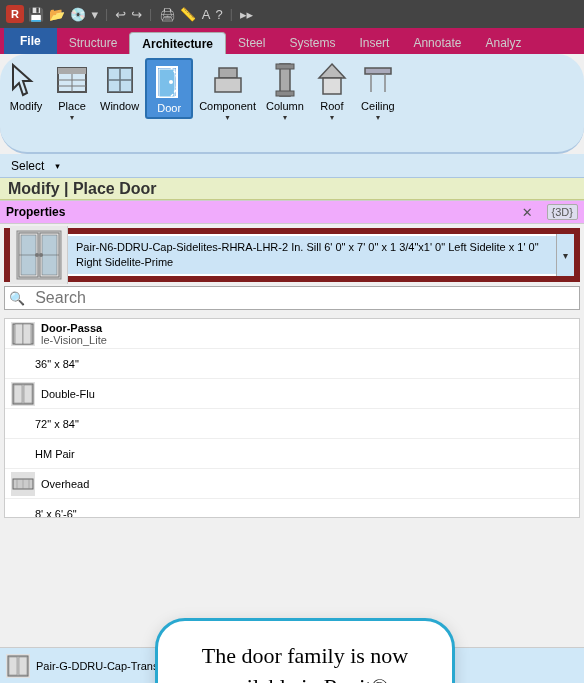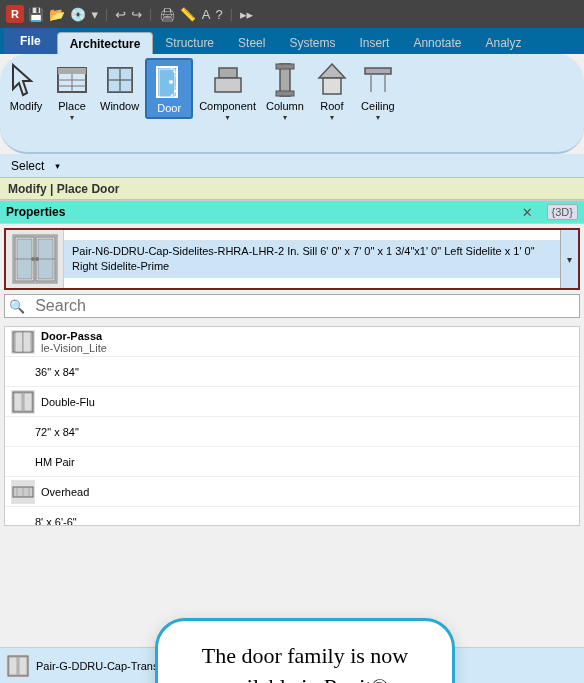--- a/index.html
+++ b/index.html
@@ -27,21 +27,21 @@
     .title-bar-icon {
       color: #ccc; font-size: 13px; cursor: pointer;
     }
     .title-bar-separator {
       color: #666; margin: 0 2px;
     }
 
     
     .ribbon-tabs {
       display: flex;
-      background: #0369a1;
+      background: #be185d;
       height: 26px;
       align-items: flex-end;
       padding-left: 4px;
     }
     .ribbon-tab {
       padding: 4px 12px;
       font-size: 12px;
       cursor: pointer;
       color: #ccc;
       border-radius: 4px 4px 0 0;
@@ -119,51 +119,51 @@
     }
 
     
     .context-bar {
       background: #e8efc8;
       height: 22px;
       display: flex;
       align-items: center;
       padding: 0 8px;
       border-bottom: 1px solid #c5cc88;
-      font-size: 12px;
+      font-size: 16px;
       font-weight: bold;
       color: #333;
     }
 
     
     .properties-header {
-      background: #5eead4;
+      background: #f0abfc;
       height: 24px;
       display: flex;
       align-items: center;
       justify-content: space-between;
       padding: 0 6px;
       border-bottom: 1px solid #ccc;
       border-top: 1px solid #ccc;
     }
     .properties-title {
       font-size: 12px; font-weight: bold; color: #000;
     }
     .properties-icons {
       display: flex; gap: 6px; align-items: center;
     }
 
     
     .type-selector {
       display: flex;
       align-items: center;
       background: white;
-      border: 2px solid #7f1d1d;
+      border: 6px solid #7f1d1d;
       margin: 4px;
-      height: 62px;
+      height: 54px;
       position: relative;
     }
     .type-thumb {
       width: 58px; height: 58px;
       background: #e8e8e8;
       border-right: 1px solid #ccc;
       display: flex; align-items: center; justify-content: center;
       font-size: 28px;
     }
     .type-name {
@@ -283,22 +283,22 @@
     <span class="title-bar-icon">📏</span>
     <span class="title-bar-icon">A</span>
     <span class="title-bar-icon">?</span>
     <span class="title-bar-separator">|</span>
     <span class="title-bar-icon">▸▸</span>
   </div>
 </div>
 
 <div class="ribbon-tabs">
   <div class="ribbon-tab file">File</div>
+  <div class="ribbon-tab">Structure</div>
   <div class="ribbon-tab active">Architecture</div>
-  <div class="ribbon-tab">Structure</div>
   <div class="ribbon-tab">Steel</div>
   <div class="ribbon-tab">Systems</div>
   <div class="ribbon-tab">Insert</div>
   <div class="ribbon-tab">Annotate</div>
   <div class="ribbon-tab">Analyz</div>
 </div>
 
 <div class="ribbon">
 
   <div class="ribbon-btn">

